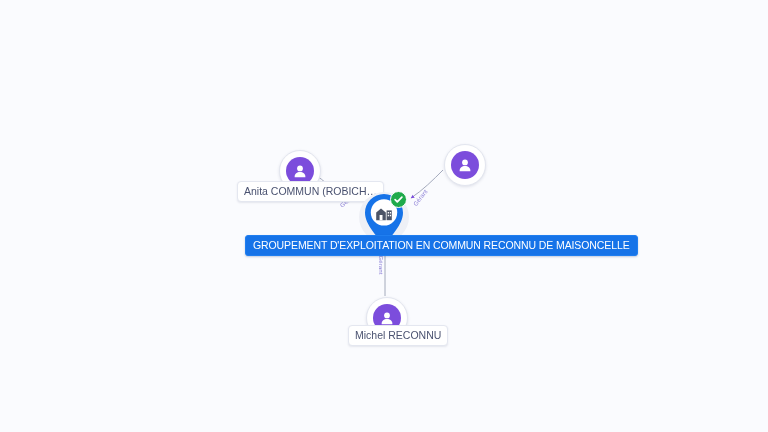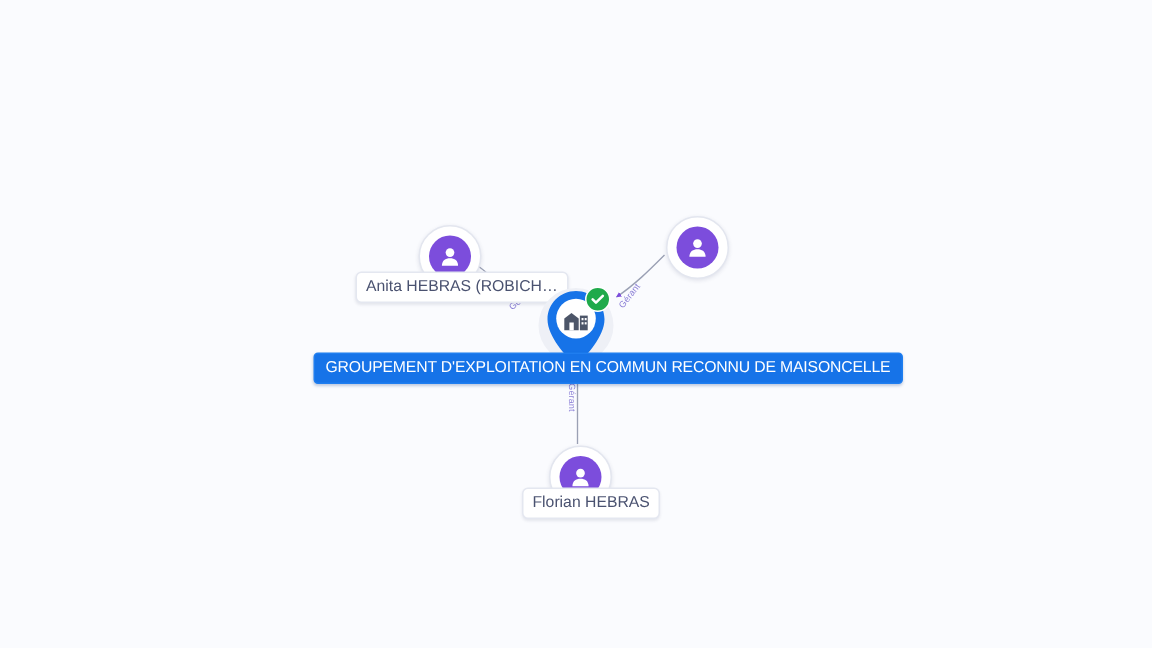--- a/index.html
+++ b/index.html
@@ -114,20 +114,21 @@
     border: 1px solid #1f7ef0;
     border-radius: 3px;
     color: #ffffff;
     font-size: 10.5px;
     line-height: 13px;
     letter-spacing: -0.1px;
     padding: 3px 7px;
     white-space: nowrap;
     box-shadow: 0 1px 2px rgba(20,60,130,0.25);
     box-sizing: border-box;
+    margin-left: 36px;
   }
 
   .edge-label {
     position: absolute;
     color: #8b7fd6;
     font-size: 6px;
     line-height: 7px;
     letter-spacing: 0.1px;
     white-space: nowrap;
     transform-origin: left center;
@@ -160,40 +161,40 @@
   <div class="edge-label" style="left:380px; top:252px; transform: rotate(90deg);">Gérant</div>
 
   <div class="person-node" style="left:279px; top:150px;">
     <span class="person-avatar">
       <svg width="16" height="16" viewBox="0 0 16 16" aria-hidden="true">
         <circle cx="8" cy="5.4" r="2.9" fill="#ffffff"></circle>
         <path d="M2.6,14.2 C2.6,10.6 5.0,9.1 8,9.1 C11,9.1 13.4,10.6 13.4,14.2 Z" fill="#ffffff"></path>
       </svg>
     </span>
   </div>
-  <div class="node-label" style="left:237px; top:181px;">Anita HEBRAS (ROBICH…</div>
+  <div class="node-label" style="left:237px; top:181px;">Anita COMMUN (ROBICH…</div>
 
   <div class="person-node" style="left:444px; top:144px;">
     <span class="person-avatar">
       <svg width="16" height="16" viewBox="0 0 16 16" aria-hidden="true">
         <circle cx="8" cy="5.4" r="2.9" fill="#ffffff"></circle>
         <path d="M2.6,14.2 C2.6,10.6 5.0,9.1 8,9.1 C11,9.1 13.4,10.6 13.4,14.2 Z" fill="#ffffff"></path>
       </svg>
     </span>
   </div>
 
   <div class="person-node" style="left:366px; top:297px;">
     <span class="person-avatar">
       <svg width="16" height="16" viewBox="0 0 16 16" aria-hidden="true">
         <circle cx="8" cy="5.4" r="2.9" fill="#ffffff"></circle>
         <path d="M2.6,14.2 C2.6,10.6 5.0,9.1 8,9.1 C11,9.1 13.4,10.6 13.4,14.2 Z" fill="#ffffff"></path>
       </svg>
     </span>
   </div>
-  <div class="node-label" style="left:348px; top:325px;">Florian HEBRAS</div>
+  <div class="node-label" style="left:348px; top:325px;">Michel RECONNU</div>
 
   <div class="company-node" style="left:357px; top:190px;">
     <div class="company-halo"></div>
 
     <svg class="company-pin" width="54" height="58" viewBox="0 0 54 58" aria-hidden="true">
       <path d="M27,4 C16.5,4 8,12.4 8,22.8 C8,34.5 20.6,47.6 25.4,52.2
                C26.3,53.1 27.7,53.1 28.6,52.2 C33.4,47.6 46,34.5 46,22.8
                C46,12.4 37.5,4 27,4 Z" fill="#1673e8"></path>
       <circle cx="27" cy="22.4" r="13.2" fill="#ffffff"></circle>
     </svg>

